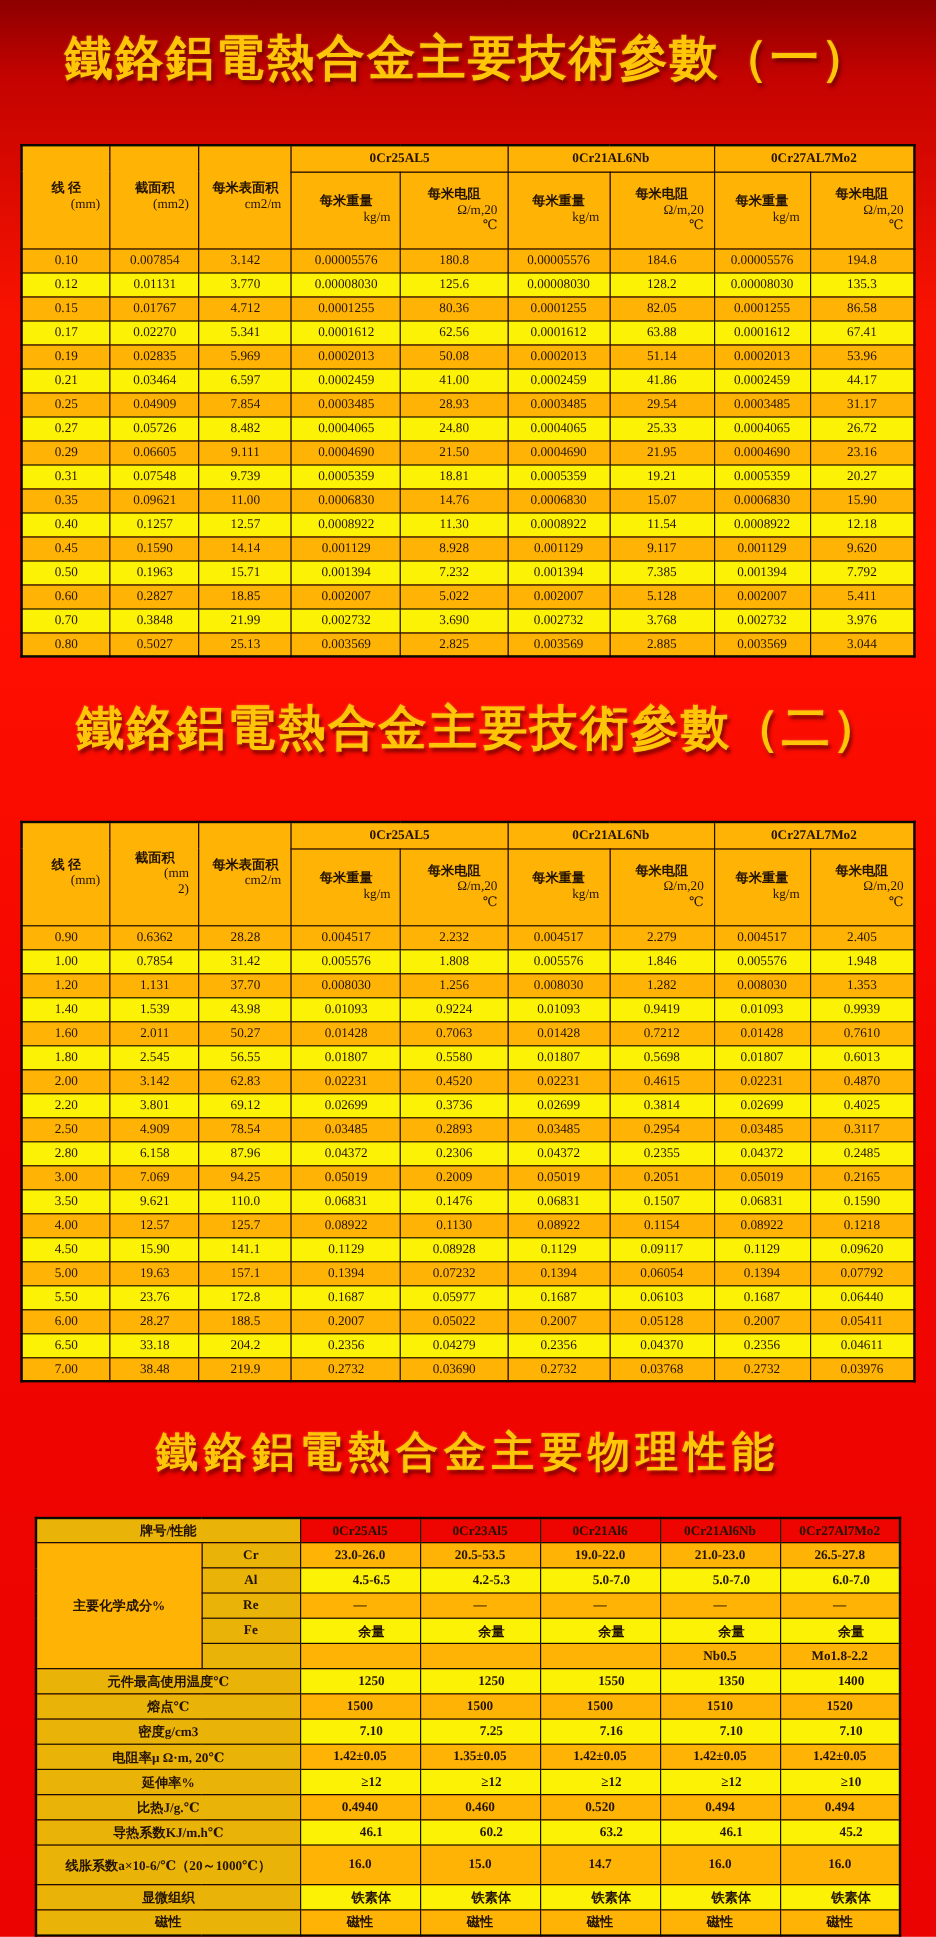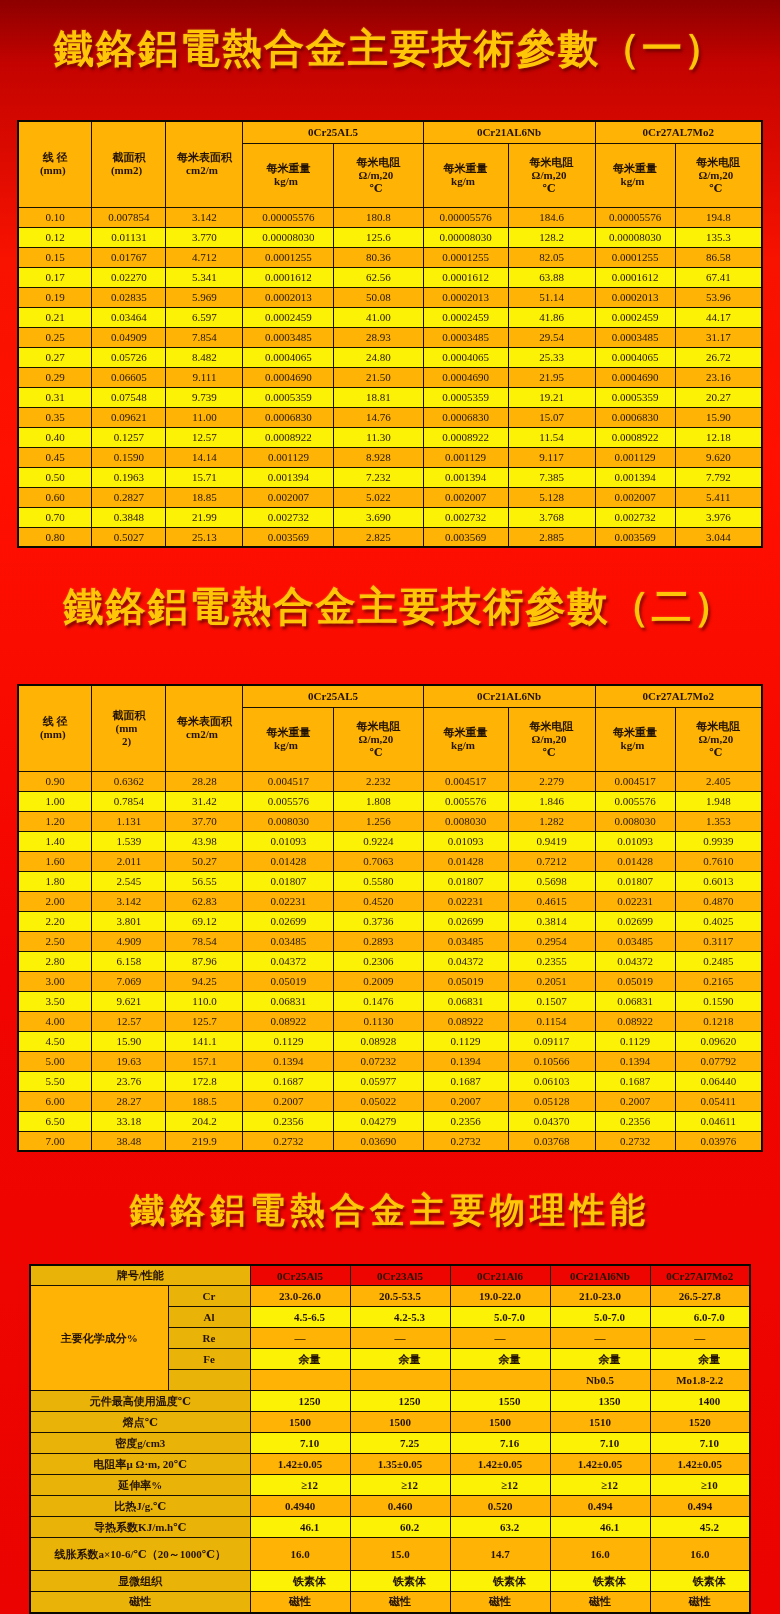--- a/index.html
+++ b/index.html
@@ -21,21 +21,21 @@
   .t2 { margin-top: 26px; margin-bottom: 44px; margin-left: 19px; }
   .t3 { margin-top: 26px; margin-bottom: 20px; }
 
   table { border-collapse: collapse; table-layout: fixed; margin: 0 auto; border: 2px solid #0b0800; }
   .tech { width: 744px; }
   .phys { width: 720px; }
   th, td { border: 1px solid #181000; color: #241300; text-align: center; vertical-align: middle; }
 
   .tech th { background: #ffb405; font-size: 11px; font-weight: bold; padding: 12px 3px; }
   .tech th .hname { text-align: center; line-height: 13px; }
-  .tech th .unit { text-align: center; line-height: 13px; padding-right: 5px; font-weight: bold; }
+  .tech th .unit { text-align: right; line-height: 13px; padding-right: 5px; font-weight: normal; }
   .tech th.group { height: 22px; padding: 0; }
   .tech td { font-size: 11px; line-height: 12px; padding: 0 2px; }
   #table1 td { height: 20px; }
   #table2 td { height: 20px; }
   .row-a td { background: #ffb405; }
   .row-b td { background: #fcf205; }
 
   .phys th, .phys td { font-size: 11px; padding: 2px 3px; }
   .phys th { font-weight: bold; }
   .phys td { font-weight: bold; }
@@ -519,21 +519,21 @@
           <td>0.1129</td>
           <td>0.09620</td>
         </tr>
         <tr class="row-a">
           <td>5.00</td>
           <td>19.63</td>
           <td>157.1</td>
           <td>0.1394</td>
           <td>0.07232</td>
           <td>0.1394</td>
-          <td>0.10566</td>
+          <td>0.06054</td>
           <td>0.1394</td>
           <td>0.07792</td>
         </tr>
         <tr class="row-b">
           <td>5.50</td>
           <td>23.76</td>
           <td>172.8</td>
           <td>0.1687</td>
           <td>0.05977</td>
           <td>0.1687</td>

